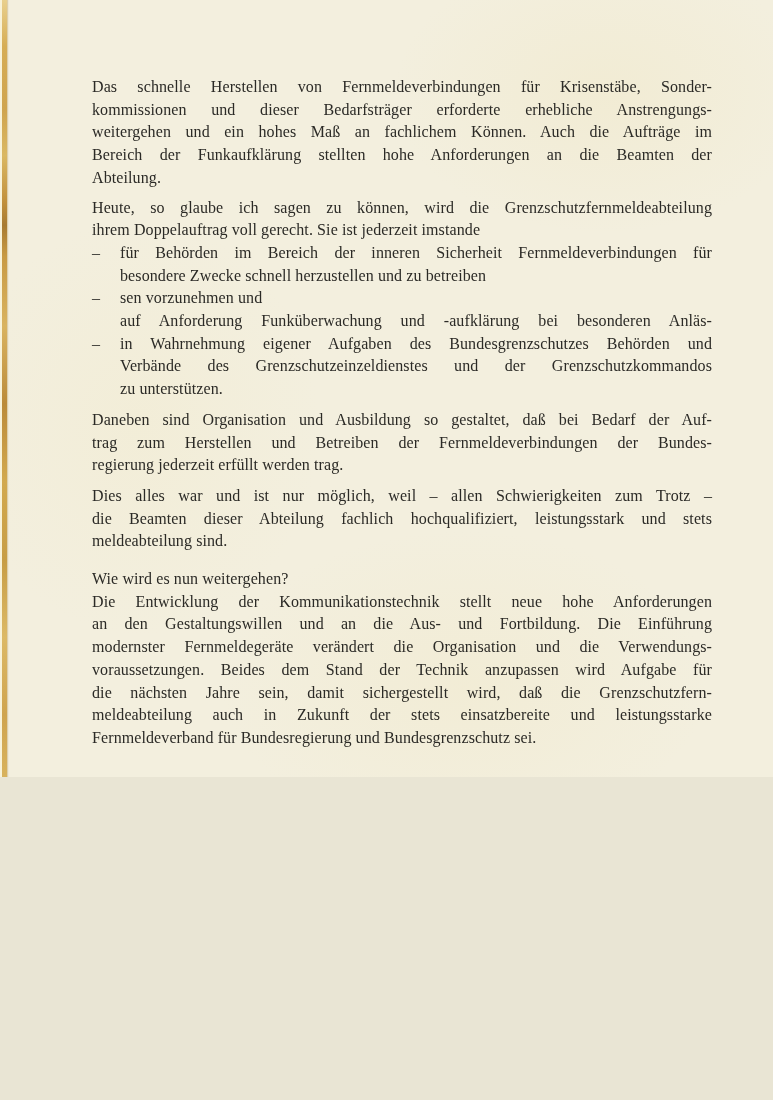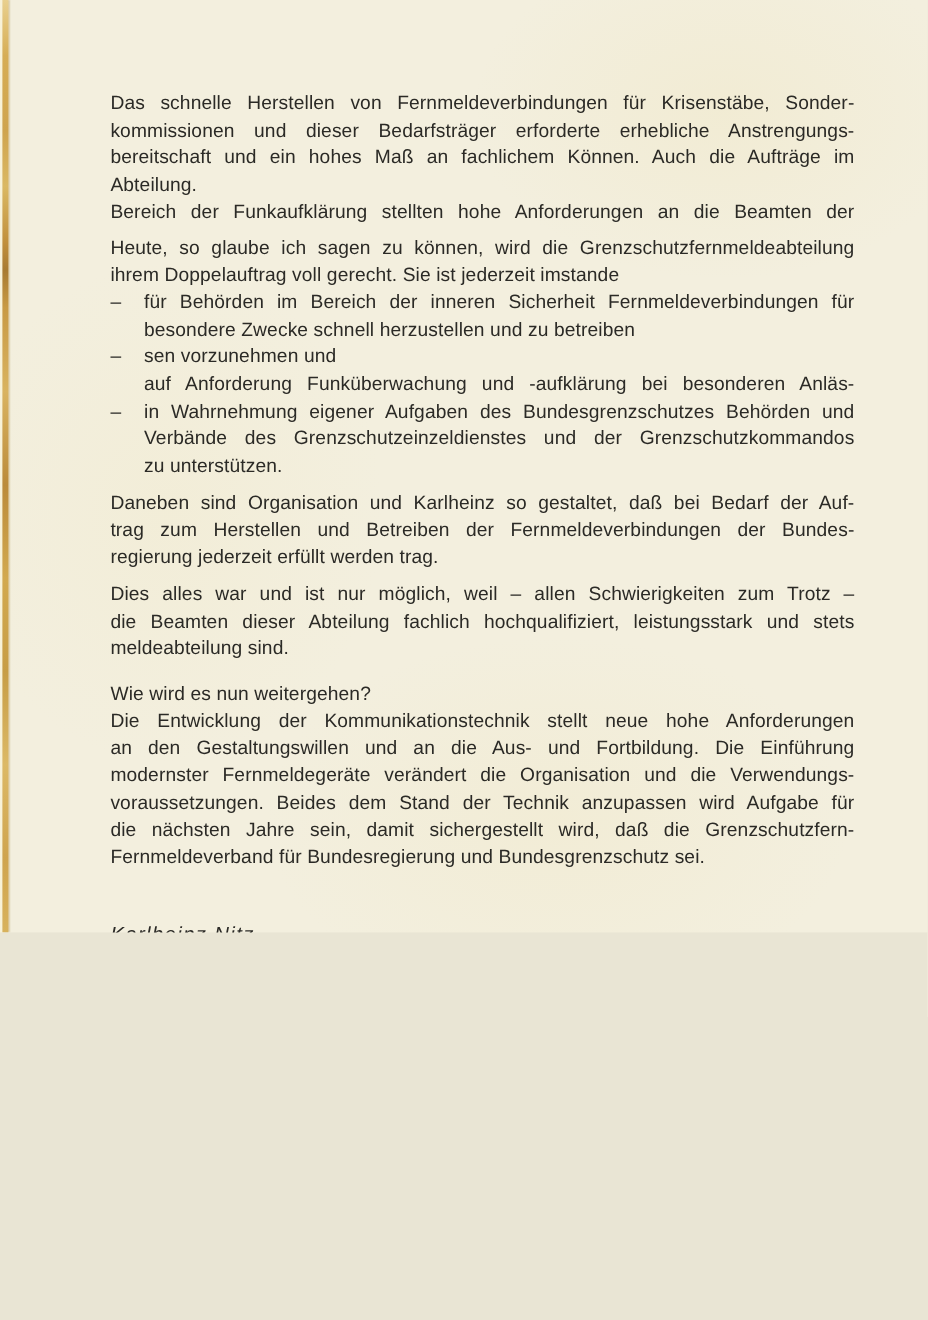--- a/index.html
+++ b/index.html
@@ -12,21 +12,21 @@
   .page {
     position: relative;
     width: 773px;
     height: 777px;
     background-color: var(--page-bg);
     background-image:
       radial-gradient(ellipse 300px 200px at 78% 12%, rgba(235,220,165,0.18), transparent 70%),
       radial-gradient(ellipse 260px 300px at 18% 55%, rgba(238,226,178,0.14), transparent 70%),
       radial-gradient(ellipse 350px 220px at 60% 88%, rgba(236,222,170,0.16), transparent 70%);
     overflow: hidden;
-    font-family: Liberation Sans, sans-serif;
+    font-family: Liberation Serif, serif;
     color: var(--text-color);
   }
 
   .edge-highlight {
     position: absolute; left: 0; top: 0; width: 2px; height: 100%;
     background: #f8f2d8;
   }
   .edge-line {
     position: absolute; left: 2px; top: 0; width: 5px; height: 100%;
     background: linear-gradient(to bottom,
@@ -71,23 +71,23 @@
 
 <div class="page">
   <div class="edge-highlight"></div>
   <div class="edge-line"></div>
 
   <div class="text-block">
 
     <div class="para">
       <div class="line j">Das schnelle Herstellen von Fernmeldeverbindungen für Krisenstäbe, Sonder-</div>
       <div class="line j">kommissionen und dieser Bedarfsträger erforderte erhebliche Anstrengungs-</div>
-      <div class="line j">bereitschaft und ein hohes Maß an fachlichem Können. Auch die Aufträge im</div>
+      <div class="line j">weitergehen und ein hohes Maß an fachlichem Können. Auch die Aufträge im</div>
+      <div class="line j">Bereich der Funkaufklärung stellten hohe Anforderungen an die Beamten der</div>
       <div class="line">Abteilung.</div>
-      <div class="line j">Bereich der Funkaufklärung stellten hohe Anforderungen an die Beamten der</div>
     </div>
 
     <div class="para mt-p">
       <div class="line j">Heute, so glaube ich sagen zu können, wird die Grenzschutzfernmeldeabteilung</div>
       <div class="line">ihrem Doppelauftrag voll gerecht. Sie ist jederzeit imstande</div>
     </div>
 
     <div class="para">
 
       <div class="list-item">
@@ -111,38 +111,39 @@
         <div class="li-lines">
           <div class="line j">in Wahrnehmung eigener Aufgaben des Bundesgrenzschutzes Behörden und</div>
           <div class="line j">Verbände des Grenzschutzeinzeldienstes und der Grenzschutzkommandos</div>
           <div class="line">zu unterstützen.</div>
         </div>
       </div>
 
     </div>
 
     <div class="para mt-s">
-      <div class="line j">Daneben sind Organisation und Karlheinz so gestaltet, daß bei Bedarf der Auf-</div>
+      <div class="line j">Daneben sind Organisation und Ausbildung so gestaltet, daß bei Bedarf der Auf-</div>
       <div class="line j">trag zum Herstellen und Betreiben der Fernmeldeverbindungen der Bundes-</div>
       <div class="line">regierung jederzeit erfüllt werden trag.</div>
     </div>
 
     <div class="para mt-s">
       <div class="line j">Dies alles war und ist nur möglich, weil – allen Schwierigkeiten zum Trotz –</div>
       <div class="line j">die Beamten dieser Abteilung fachlich hochqualifiziert, leistungsstark und stets</div>
       <div class="line">meldeabteilung sind.</div>
     </div>
 
     <div class="para mt-q">
       <div class="line">Wie wird es nun weitergehen?</div>
       <div class="line j">Die Entwicklung der Kommunikationstechnik stellt neue hohe Anforderungen</div>
       <div class="line j">an den Gestaltungswillen und an die Aus- und Fortbildung. Die Einführung</div>
       <div class="line j">modernster Fernmeldegeräte verändert die Organisation und die Verwendungs-</div>
       <div class="line j">voraussetzungen. Beides dem Stand der Technik anzupassen wird Aufgabe für</div>
       <div class="line j">die nächsten Jahre sein, damit sichergestellt wird, daß die Grenzschutzfern-</div>
+      <div class="line j">meldeabteilung auch in Zukunft der stets einsatzbereite und leistungsstarke</div>
       <div class="line">Fernmeldeverband für Bundesregierung und Bundesgrenzschutz sei.</div>
     </div>
 
     <div class="signature">
       <div class="line">Karlheinz Nitz</div>
       <div class="line">Polizeidirektor im BGS</div>
     </div>
 
   </div>
 </div>

